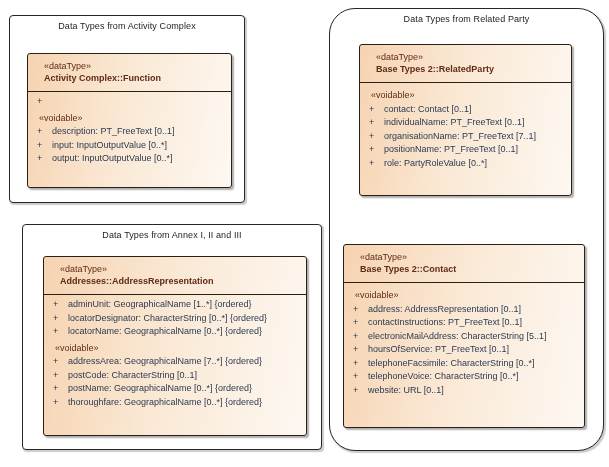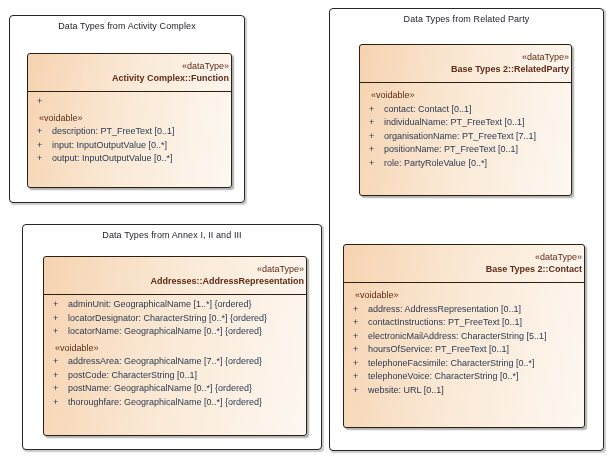--- a/index.html
+++ b/index.html
@@ -12,21 +12,21 @@
   
   .frame{
     position:absolute;
     background:#ffffff;
     border:1px solid #262626;
     border-radius:4px;
     box-shadow:1.5px 1.5px 1px rgba(140,140,140,0.45);
   }
   .frame.activity-complex{left:9px;top:15px;width:234px;height:186px;}
   .frame.annex-i-ii-iii{left:22px;top:224px;width:298px;height:224px;}
-  .frame.related-party{left:329px;top:8px;width:273px;height:441px;}
+  .frame.related-party{left:329px;top:8px;width:273px;height:441px;border-radius:26px;}
   .frame-title{
     padding-top:5px;
     text-align:center;
     font-size:9px;
     color:#23232e;
     letter-spacing:0.1px;
   }
   .frame-body{position:absolute;inset:0;}
   
   .uml-class{
@@ -38,21 +38,21 @@
     font-size:9px;
     overflow:hidden;
   }
   .uml-class.function{left:17px;top:37px;width:203px;height:133px;}
   .uml-class.address-representation{left:20px;top:31px;width:262px;height:178px;}
   .uml-class.related-party-dt{left:29px;top:35px;width:211px;height:150px;}
   .uml-class.contact{left:13px;top:235px;width:240px;height:182px;}
   .uml-class-header{
     padding:6px 2px 6px 16px;
     border-bottom:1px solid #2a2014;
-    text-align:right;
+    text-align:left;
     color:#5f2b16;
   }
   .stereotype{line-height:12px;}
   .class-name{line-height:13px;font-weight:700;}
   .uml-class-body{padding-top:3px;color:#2b3a52;}
   .attr-section{margin:0;}
   .attr-section .section-label{
     margin:3px 0 0 11px;
     line-height:13.5px;
     color:#5f2b16;

